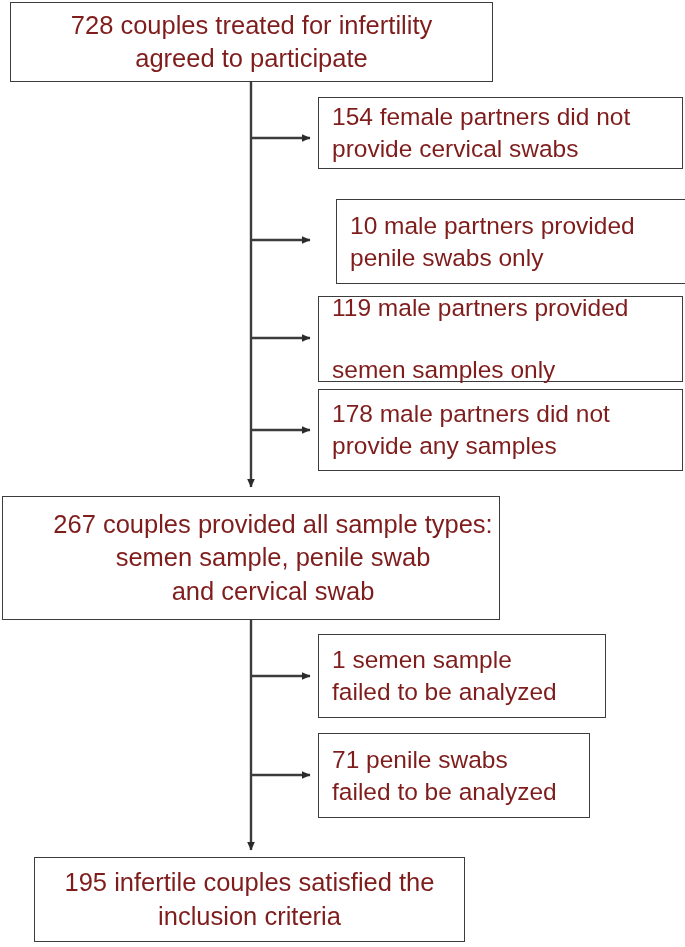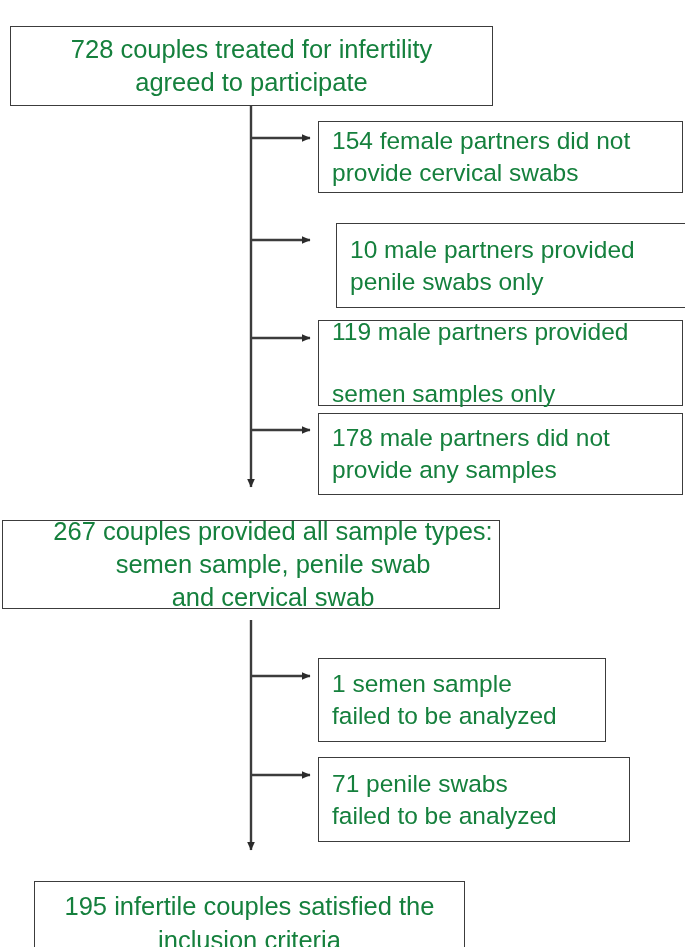--- a/index.html
+++ b/index.html
@@ -17,23 +17,22 @@
   }
   .node {
     position: absolute;
     box-sizing: border-box;
     border: 1.6px solid #3c3c3c;
     background: #ffffff;
     display: flex;
     flex-direction: column;
     align-items: center;
     justify-content: center;
-    color: #15803d;
+    color: #7f1d1d;
     z-index: 3;
-    margin-top: 24px;
   }
   .node .line {
     display: block;
     white-space: nowrap;
     line-height: 1.30;
   }
   .node.center .line { text-align: center; }
   .node.leftal { align-items: flex-start; }
   .node.leftal .line { text-align: left; }
   .node.leftal { padding-left: 13px; }
@@ -94,32 +93,32 @@
   <div class="node leftal fs-side" style="left:318px; top:296px; width:365px; height:86px;gap:30px;">
     <span class="line">119 male partners provided</span>
     <span class="line">semen samples only</span>
   </div>
 
   <div class="node leftal fs-side" style="left:318px; top:389px; width:365px; height:82px;">
     <span class="line">178 male partners did not</span>
     <span class="line">provide any samples</span>
   </div>
 
-  <div class="node center fs-main" style="left:2px; top:496px; width:498px; height:89px;padding-left:44px;">
+  <div class="node center fs-main" style="left:2px; top:496px; width:498px; height:124px;padding-left:44px;">
     <span class="line">267 couples provided all sample types:</span>
     <span class="line">semen sample, penile swab</span>
     <span class="line">and cervical swab</span>
   </div>
 
   <div class="node leftal fs-side" style="left:318px; top:634px; width:288px; height:84px;">
     <span class="line">1 semen sample</span>
     <span class="line">failed to be analyzed</span>
   </div>
 
-  <div class="node leftal fs-side" style="left:318px; top:733px; width:312px; height:85px;">
+  <div class="node leftal fs-side" style="left:318px; top:733px; width:272px; height:85px;">
     <span class="line">71 penile swabs</span>
     <span class="line">failed to be analyzed</span>
   </div>
 
   <div class="node center fs-main" style="left:34px; top:857px; width:431px; height:85px;">
     <span class="line">195 infertile couples satisfied the</span>
     <span class="line">inclusion criteria</span>
   </div>
 
 </div>

